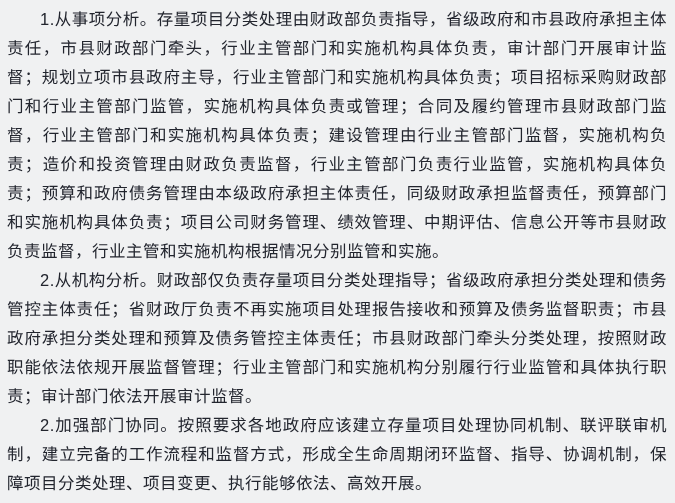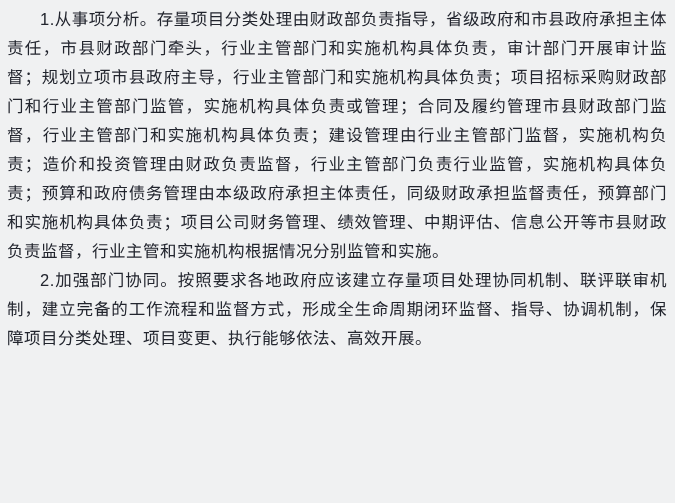--- a/index.html
+++ b/index.html
@@ -29,14 +29,15 @@
     text-indent: 2em;
     letter-spacing: 0.5px;
     word-break: break-all;
   }
 </style>
 </head>
 <body>
 
 <div class="page">
   <p class="doc-paragraph">1.从事项分析。存量项目分类处理由财政部负责指导，省级政府和市县政府承担主体责任，市县财政部门牵头，行业主管部门和实施机构具体负责，审计部门开展审计监督；规划立项市县政府主导，行业主管部门和实施机构具体负责；项目招标采购财政部门和行业主管部门监管，实施机构具体负责或管理；合同及履约管理市县财政部门监督，行业主管部门和实施机构具体负责；建设管理由行业主管部门监督，实施机构负责；造价和投资管理由财政负责监督，行业主管部门负责行业监管，实施机构具体负责；预算和政府债务管理由本级政府承担主体责任，同级财政承担监督责任，预算部门和实施机构具体负责；项目公司财务管理、绩效管理、中期评估、信息公开等市县财政负责监督，行业主管和实施机构根据情况分别监管和实施。</p>
+  <p class="doc-paragraph">2.从机构分析。财政部仅负责存量项目分类处理指导；省级政府承担分类处理和债务管控主体责任；省财政厅负责不再实施项目处理报告接收和预算及债务监督职责；市县政府承担分类处理和预算及债务管控主体责任；市县财政部门牵头分类处理，按照财政职能依法依规开展监督管理；行业主管部门和实施机构分别履行行业监管和具体执行职责；审计部门依法开展审计监督。</p>
   <p class="doc-paragraph">2.加强部门协同。按照要求各地政府应该建立存量项目处理协同机制、联评联审机制，建立完备的工作流程和监督方式，形成全生命周期闭环监督、指导、协调机制，保障项目分类处理、项目变更、执行能够依法、高效开展。</p>
 </div>
 
 </body></html>

